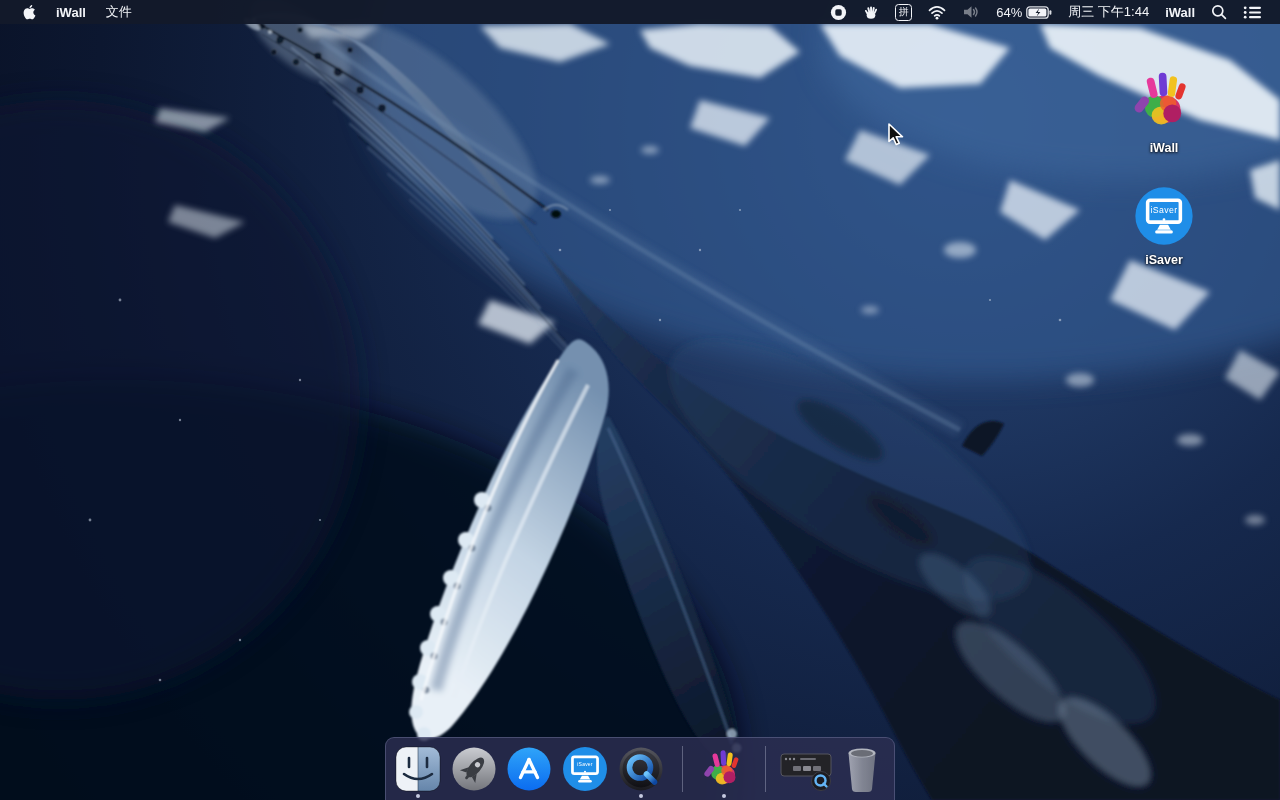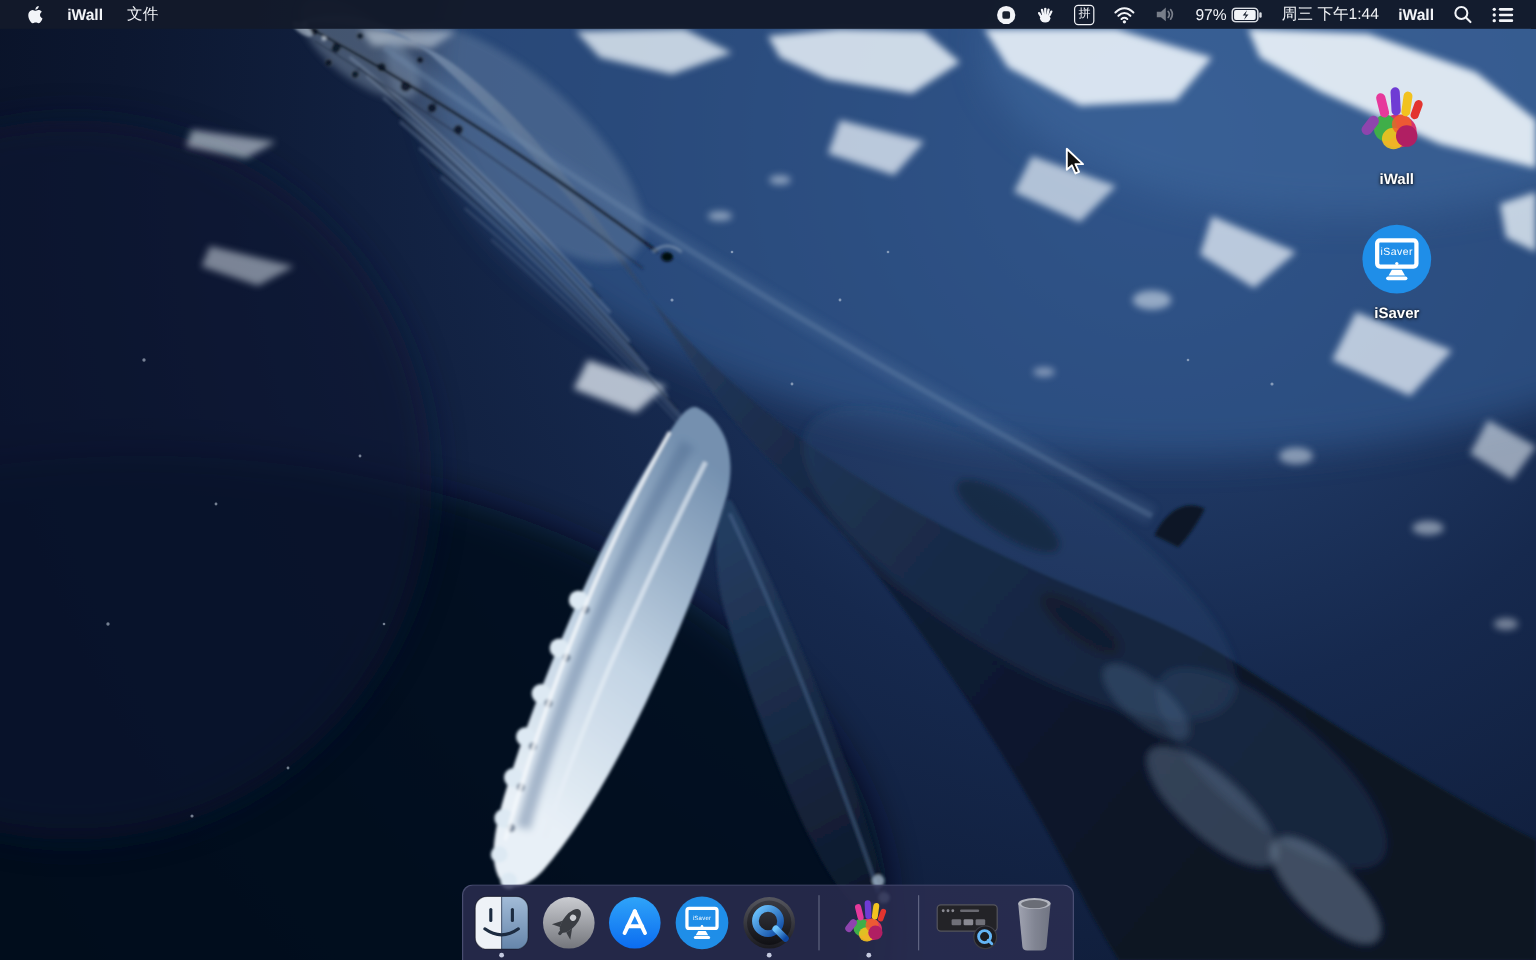--- a/index.html
+++ b/index.html
@@ -298,21 +298,21 @@
         </svg>
       </div>
       <div class="mb-status dim">
         <svg width="18" height="14" viewBox="0 0 18 14">
           <polygon points="2,4.7 5.5,4.7 9.5,1.2 9.5,12.8 5.5,9.3 2,9.3" fill="#f2f4f8"></polygon>
           <path d="M11.5,4.5 Q13.5,7 11.5,9.5" stroke="#f2f4f8" stroke-width="1.4" fill="none" stroke-linecap="round"></path>
           <path d="M13.5,3 Q16.5,7 13.5,11" stroke="#f2f4f8" stroke-width="1.4" fill="none" stroke-linecap="round"></path>
         </svg>
       </div>
       <div class="mb-status">
-        <span>97%</span>
+        <span>64%</span>
         <svg width="26" height="13" viewBox="0 0 26 13">
           <rect x="0.8" y="0.8" width="21.4" height="11.4" rx="3" fill="none" stroke="rgba(242,244,248,.9)" stroke-width="1.3"></rect>
           <rect x="2.4" y="2.4" width="18" height="8.2" rx="1.6" fill="#f2f4f8"></rect>
           <path d="M13.2,2.6 L9.6,7 h2.6 l-1.6,3.6 3.8,-4.6 h-2.6 Z" fill="#18202f"></path>
           <rect x="23.4" y="4.2" width="2" height="4.6" rx="1" fill="rgba(242,244,248,.9)"></rect>
         </svg>
       </div>
       <div class="mb-status">周三 下午1:44</div>
       <div class="mb-status mb-bold">iWall</div>
       <div class="mb-status">

